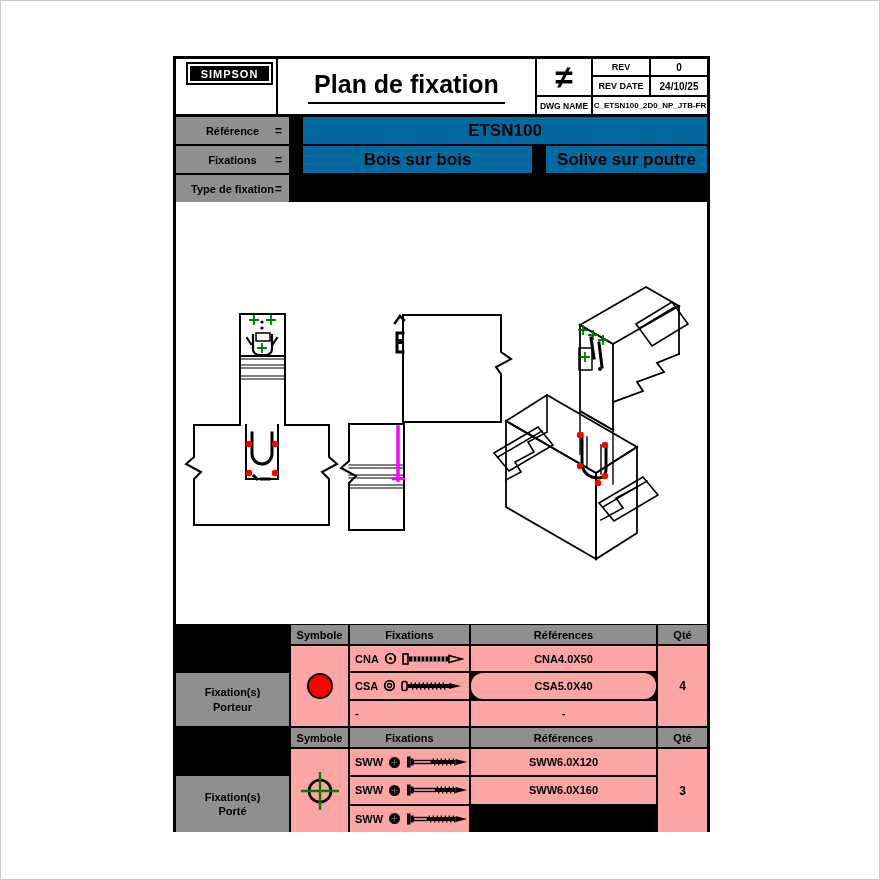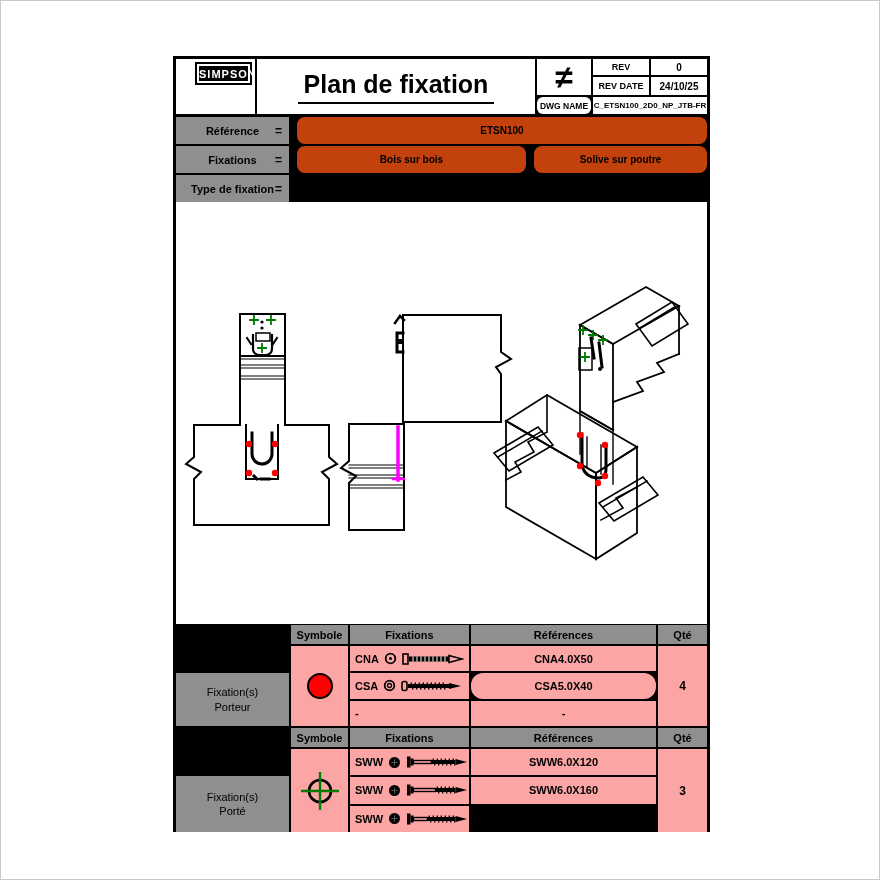--- a/index.html
+++ b/index.html
@@ -5,62 +5,62 @@
   * { margin:0; padding:0; box-sizing:border-box; }
   html,body { width:880px; height:880px; background:#fff; font-family:"Liberation Sans", sans-serif; }
   body { position:relative; border:1px solid #c9c9c9; overflow:hidden; }
 
   .sheet { position:absolute; left:172px; top:55px; width:537px; height:776px;
            border:3px solid #000; background:#fff; }
 
   
   .title-block { position:absolute; left:0; top:0; width:100%; height:58px;
                  border-bottom:3px solid #000; display:flex; }
-  .logo-cell { width:81px; border-right:2px solid #000; padding:3px 3px 2px 19px;
+  .logo-cell { width:102px; border-right:2px solid #000; padding:3px 3px 2px 10px;
                display:flex; flex-direction:column; gap:2px; }
   .logo-black { background:#000; padding:2px; }
   .logo-black-inner { border:2px solid #fff; color:#fff; font-weight:bold; font-size:11px;
                       letter-spacing:1px; text-align:center; padding:2px 0 1px 0; }
   .logo-red { background:#e03b23; color:#fff; font-family:"DejaVu Serif", serif; font-weight:bold;
               font-size:13px; text-align:center; padding:2px 0 3px 0;margin-top:48px; }
   .title-cell { flex:1; display:flex; align-items:center; justify-content:center; }
   .title-cell span { font-size:25px; font-weight:bold; border-bottom:2px solid #000; padding:0 6px 3px 6px; }
   .rev-cell { width:172px; border-left:2px solid #000; background:#000;
               display:grid; grid-template-columns:54px 56px 1fr; grid-template-rows:16px 18px 1fr; gap:2px; }
   .rev-cell div { background:#fff; display:flex; align-items:center; justify-content:center; overflow:hidden; }
   .neq { grid-row:1/3; grid-column:1; font-size:32px; font-weight:900; line-height:1; }
   .rev-lab { font-size:9px; font-weight:bold; }
   .rev-val { font-size:10px; font-weight:bold; }
-  .dwg-lab { grid-row:3; grid-column:1; font-size:8.5px; font-weight:bold;border-radius:6px; }
+  .dwg-lab { grid-row:3; grid-column:1; font-size:8.5px; font-weight:bold; }
   .dwg-val { grid-row:3; grid-column:2/4; font-size:8px; font-weight:bold; white-space:nowrap; }
 
   
   .info-table { position:absolute; left:0; top:58px; width:100%; height:85px;
                 background:#000; display:grid; grid-template-rows:1fr 1fr 1fr; gap:2px; }
-  .info-row { display:flex; gap:8px; background:#000; }
+  .info-row { display:flex; gap:14px; background:#000; }
   .info-label { width:113px; background:#8f8f8f; position:relative;
                 display:flex; align-items:center; justify-content:center;
                 font-size:11px; font-weight:bold; }
   .info-label .eq { position:absolute; right:7px; font-size:12px; }
-  .info-value { flex:1; background:#c2410c; display:flex; align-items:center; justify-content:center;
-                font-size:10px; font-weight:bold;border-radius:8px; }
+  .info-value { flex:1; background:#0369a1; display:flex; align-items:center; justify-content:center;
+                font-size:17px; font-weight:bold; }
   .info-value.half { flex:0 0 229px; }
   .info-value.half2 { flex:1; }
 
   
   .drawing-area { position:absolute; left:0; top:143px; width:100%; height:422px; background:#fff; }
 
   
   .fix-table { position:absolute; left:0; width:100%; background:#000;
                display:grid; grid-template-columns:113px 57px 119px 185px 1fr; gap:2px; }
   .ft1 { top:565px; height:102px; grid-template-rows:19px 1fr 1fr 1fr; border-top:1px solid #000; }
   .ft2 { top:667px; height:106px; grid-template-rows:19px 1fr 1fr 1fr; border-top:2px solid #000; }
   .fix-table div { background:#fca5a5; display:flex; align-items:center; justify-content:center; }
   .group-cell { grid-row:1/5; grid-column:1; background:#8f8f8f !important;
-                flex-direction:column; font-size:11px; font-weight:normal; line-height:1.3;margin-top:48px; }
+                flex-direction:column; font-size:11px; font-weight:bold; line-height:1.3;margin-top:48px; }
   .hdr { background:#8f8f8f !important; font-size:11px; font-weight:bold; }
   .symbol-cell { grid-row:2/5; grid-column:2; }
   .qty-cell { grid-row:2/5; grid-column:5; font-size:12px; font-weight:bold; }
   .fx-cell { justify-content:flex-start !important; padding-left:5px; gap:5px; }
   .fx-name { font-size:11px; font-weight:bold; }
   .ref-cell { font-size:11px; font-weight:bold;text-align:right; }
   .red-dot { width:26px; height:26px; border-radius:50%; background:#ff0000; border:2px solid #000; }
 </style>
 </head>
 <body>

